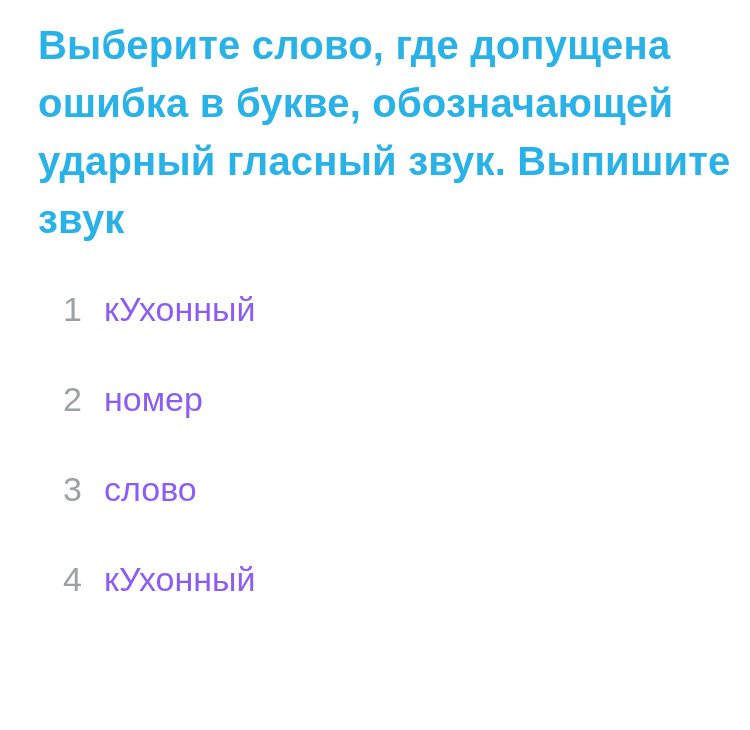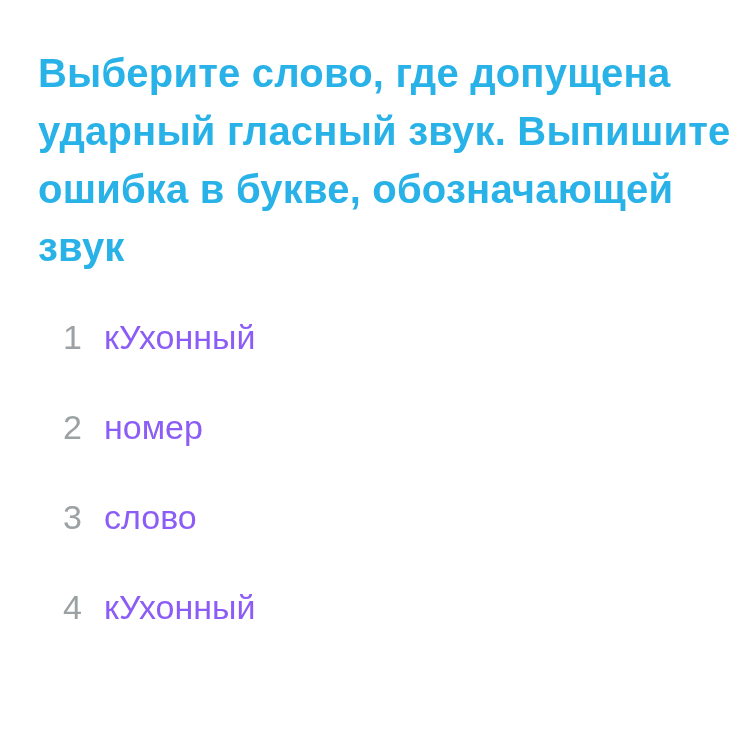--- a/index.html
+++ b/index.html
@@ -9,21 +9,20 @@
     height: 730px;
     background: #ffffff;
     overflow: hidden;
     font-family: "Liberation Sans", "DejaVu Sans", sans-serif;
   }
   .canvas {
     position: relative;
     width: 750px;
     height: 692px;
     background: #ffffff;
-    margin-top: 28px;
   }
   
   .question {
     position: absolute;
     left: 38px;
     top: 16px;
     width: 680px;
     font-weight: 700;
     font-size: 40px;
     line-height: 58px;
@@ -99,22 +98,22 @@
     outline: none;
   }
 </style>
 </head>
 <body>
 
 <div class="canvas">
 
   <div class="question">
     <div class="q-line">Выберите слово, где допущена</div>
+    <div class="q-line">ошибка в букве, обозначающей</div>
     <div class="q-line">ударный гласный звук. Выпишите</div>
-    <div class="q-line">ошибка в букве, обозначающей</div>
     <div class="q-line">звук</div>
   </div>
 
   <div class="options">
     <div class="option-row">
       <span class="option-number">1</span>
       <span class="option-word">кУхонный</span>
     </div>
     <div class="option-row">
       <span class="option-number">2</span>

